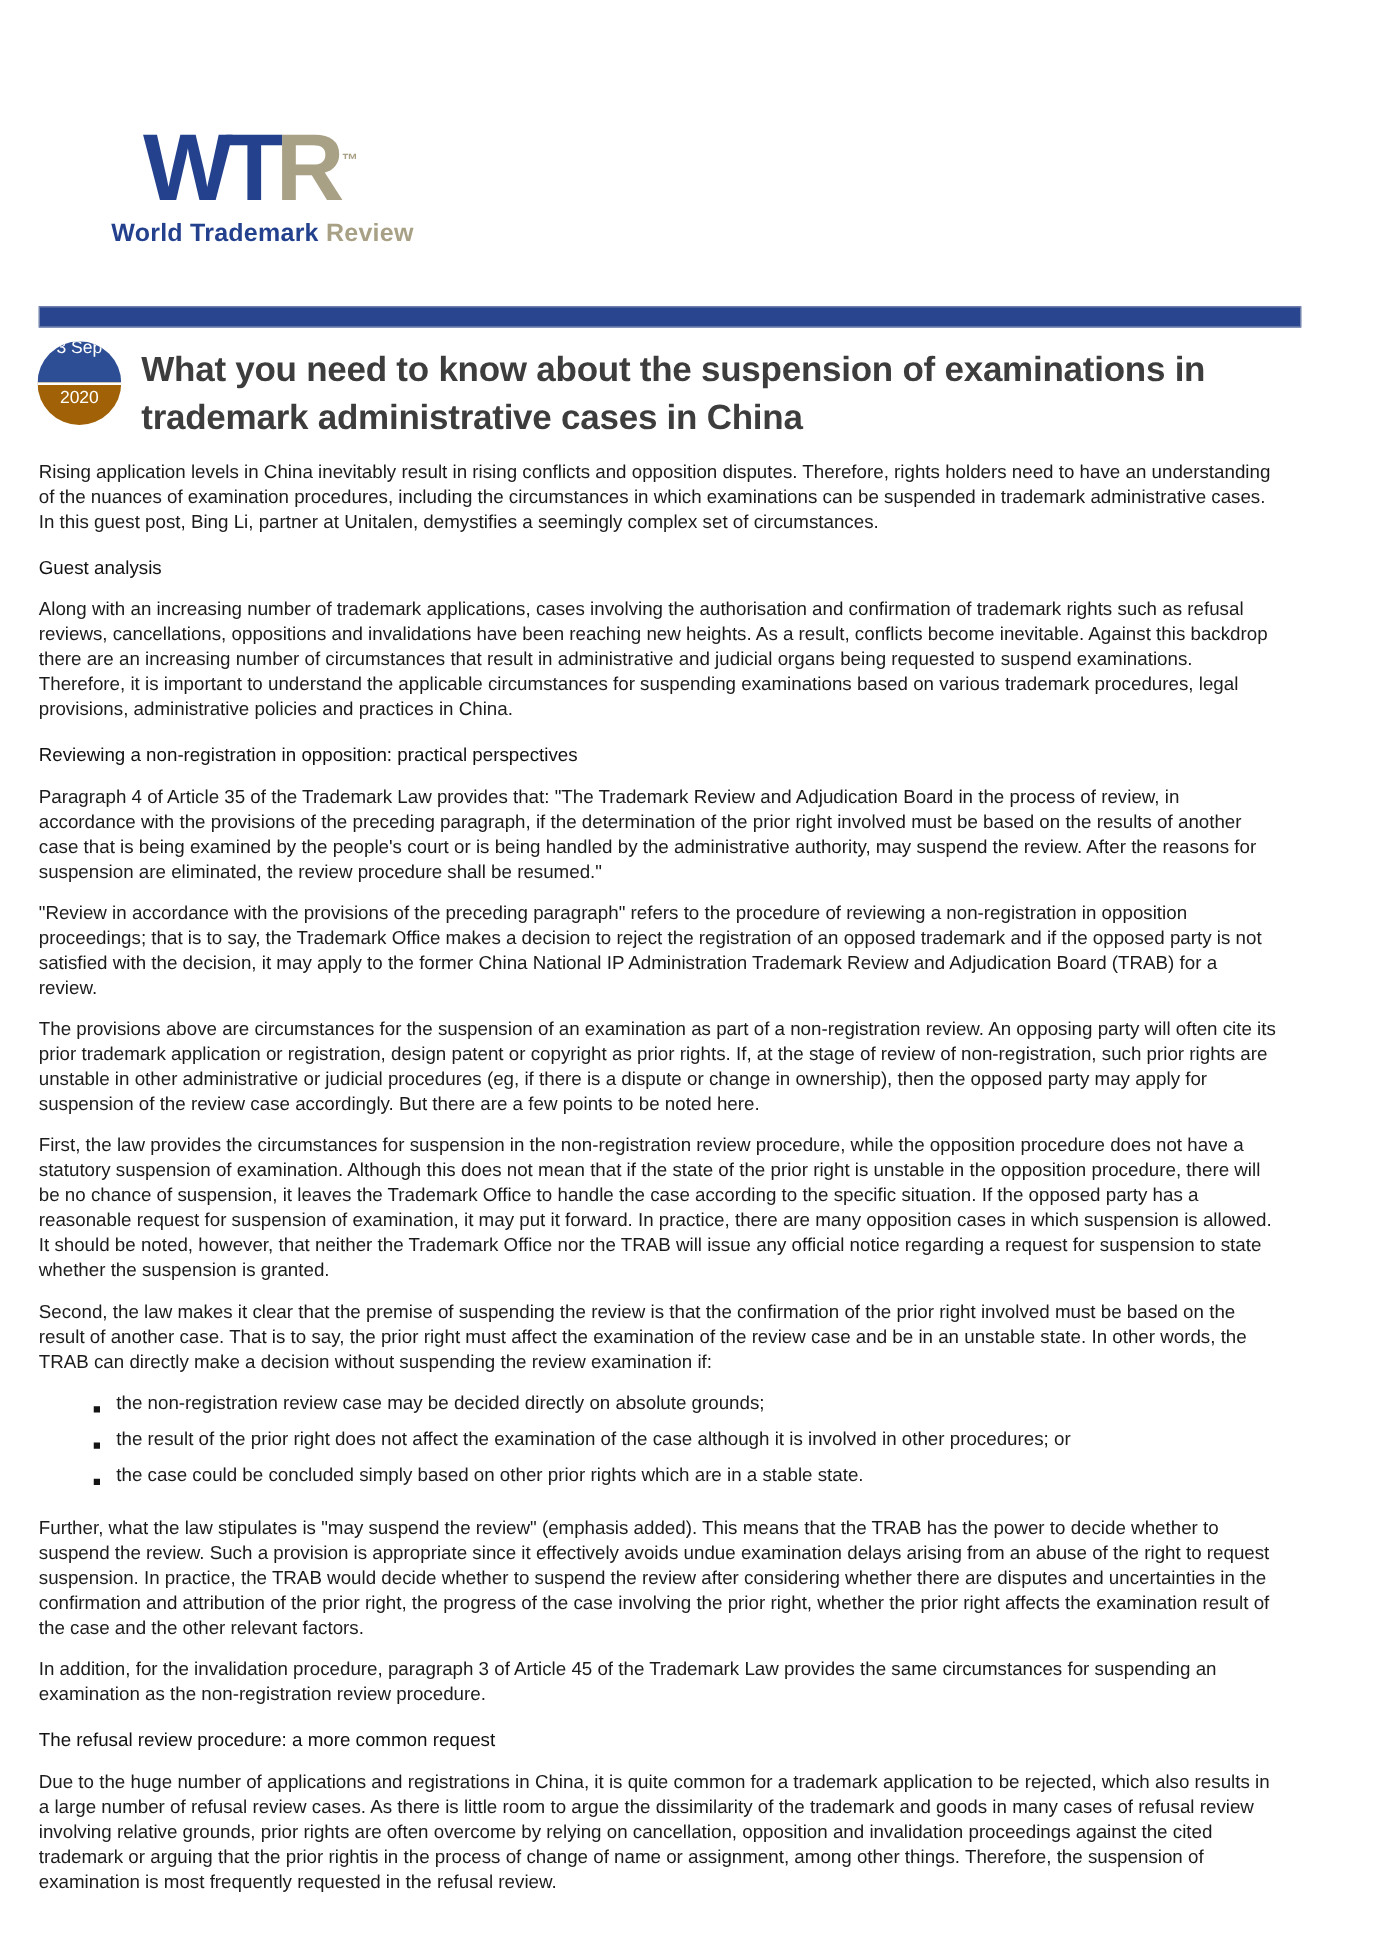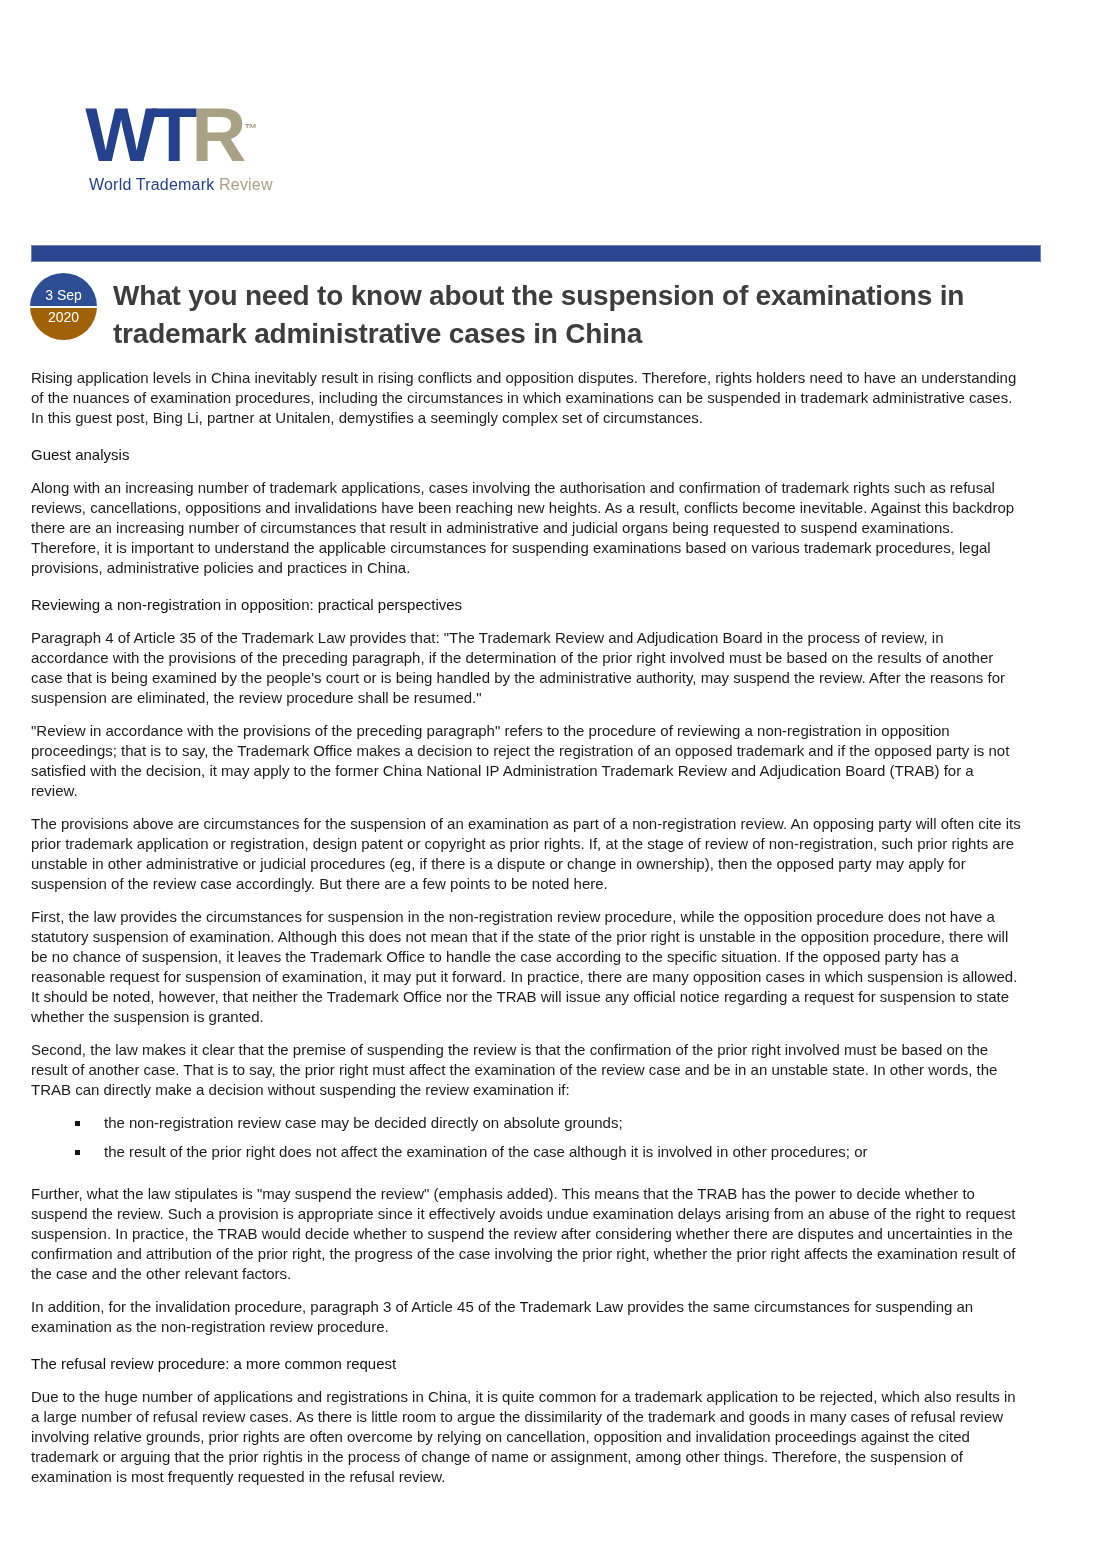--- a/index.html
+++ b/index.html
@@ -12,42 +12,42 @@
     overflow:hidden;
   }
   .page { position:relative; width:1100px; height:1555px; background:#fff; }
 
   
   .logo { position:absolute; left:70px; top:102px; }
   .logo-mark { font-weight:bold; font-size:76px; line-height:0.88; letter-spacing:-6px; white-space:nowrap;text-align:center; }
   .logo-wt { color:#24418e; }
   .logo-r  { color:#a9a186; }
   .logo-tm { font-size:13px; color:#a9a186; vertical-align:28px; letter-spacing:0; margin-left:4px; font-weight:bold; }
-  .logo-tagline { margin-top:7px; margin-left:19px; font-size:16px; font-weight:normal; letter-spacing:0.2px; white-space:nowrap; }
+  .logo-tagline { margin-top:7px; margin-left:19px; font-size:20px; font-weight:bold; letter-spacing:0.2px; white-space:nowrap; }
   .tg-blue { color:#24418e; }
   .tg-tan  { color:#a9a186; }
 
   
   .divider-bar {
     position:absolute; left:31px; top:245px;
     width:1010px; height:17px;
     background:#2a4590; border:1px solid #7584ad;
   }
 
   
   .date-badge {
     position:absolute; left:30px; top:273px;
     width:67px; height:67px; border-radius:50%;
     overflow:hidden; display:flex; flex-direction:column;
     color:#ffffff; text-align:center;
   }
   .badge-top {
     background:#2d4d94; height:33px;
     display:flex; align-items:flex-end; justify-content:center;
-    font-size:14px; padding-bottom:3px;
+    font-size:14px; padding-bottom:21px;
   }
   .badge-bottom {
     background:#a16207; flex:1; border-top:2px solid #ffffff;
     display:flex; align-items:flex-start; justify-content:center;
     font-size:14px; padding-top:1px;
   }
   .article-title {
     position:absolute; left:113px; top:277px;
     width:915px;
     font-size:28px; line-height:1.34; font-weight:700;
@@ -56,21 +56,21 @@
 
   
   .content {
     position:absolute; left:31px; top:368px;
     width:1010px;
     font-size:15px; line-height:20px; color:#1c1c1c;
   }
   .content p { margin:0 17px 13px 0; }
   .content h3 { font-size:15px; font-weight:normal; margin:17px 0 13px 0; color:#111111; }
   .bullets { margin:7px 0 22px 0; list-style:none; }
-  .bullet-item { display:flex; align-items:flex-start; margin-bottom:9px; padding-left:44px;gap:11px; }
+  .bullet-item { display:flex; align-items:center; margin-bottom:9px; padding-left:44px; }
   .bullet-sq { width:5px; height:5px; background:#141414; flex:none; margin-top:8px; margin-right:13px; }
   .em-italic { }
 </style>
 </head>
 <body>
 
 <div class="page">
 
   <div class="logo">
     <div class="logo-mark">
@@ -112,20 +112,24 @@
 
     <ul class="bullets">
       <li class="bullet-item">
         <span class="bullet-sq"></span>
         <span>the non-registration review case may be decided directly on absolute grounds;</span>
       </li>
       <li class="bullet-item">
         <span class="bullet-sq"></span>
         <span>the result of the prior right does not affect the examination of the case although it is involved in other procedures; or</span>
       </li>
+      <li class="bullet-item">
+        <span class="bullet-sq"></span>
+        <span>the case could be concluded simply based on other prior rights which are in a stable state.</span>
+      </li>
     </ul>
 
     <p><span>Further, what the law stipulates is "</span><span class="em-italic">may</span><span> suspend the review" (emphasis added). This means that the TRAB has the power to decide whether to suspend the review. Such a provision is appropriate since it effectively avoids undue examination delays arising from an abuse of the right to request suspension. In practice, the TRAB would decide whether to suspend the review after considering whether there are disputes and uncertainties in the confirmation and attribution of the prior right, the progress of the case involving the prior right, whether the prior right affects the examination result of the case and the other relevant factors.</span></p>
 
     <p>In addition, for the invalidation procedure, paragraph 3 of Article 45 of the Trademark Law provides the same circumstances for suspending an examination as the non-registration review procedure.</p>
 
     <h3>The refusal review procedure: a more common request</h3>
 
     <p>Due to the huge number of applications and registrations in China, it is quite common for a trademark application to be rejected, which also results in a large number of refusal review cases. As there is little room to argue the dissimilarity of the trademark and goods in many cases of refusal review involving relative grounds, prior rights are often overcome by relying on cancellation, opposition and invalidation proceedings against the cited trademark or arguing that the prior rightis in the process of change of name or assignment, among other things. Therefore, the suspension of examination is most frequently requested in the refusal review.</p>
   </div>

